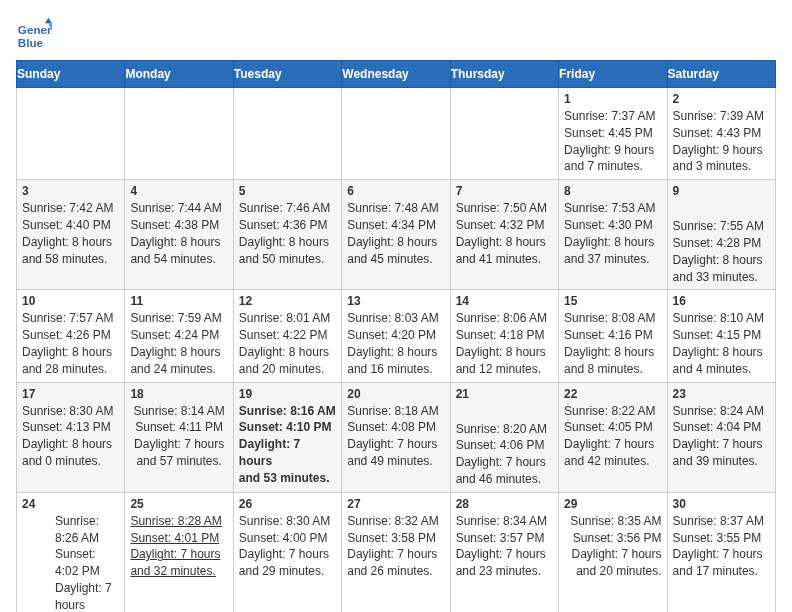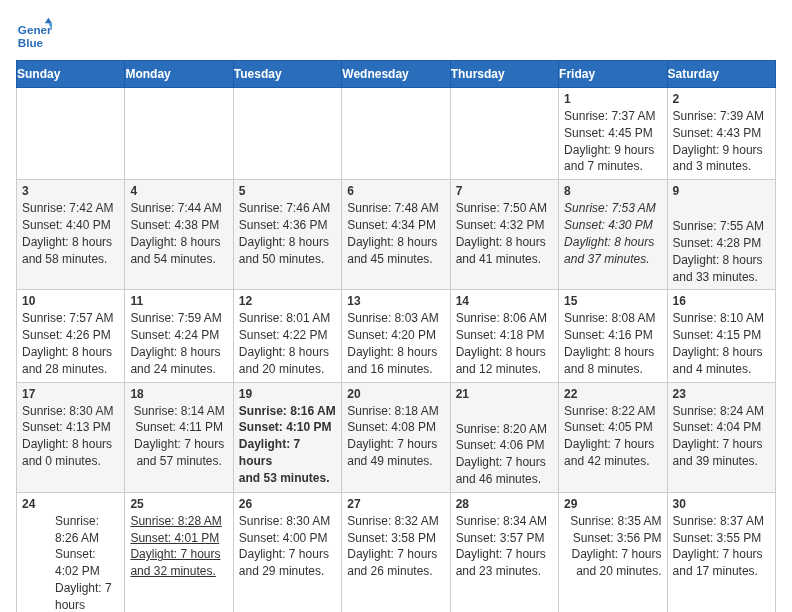--- a/index.html
+++ b/index.html
@@ -157,21 +157,21 @@
         </td>
         <td>
           <span class="day-number">7</span>
           <div class="day-info" style="white-space: pre-line;">Sunrise: 7:50 AM
 Sunset: 4:32 PM
 Daylight: 8 hours
 and 41 minutes.</div>
         </td>
         <td>
           <span class="day-number">8</span>
-          <div class="day-info" style="white-space: pre-line; font-style: italic;">Sunrise: 7:53 AM
+          <div class="day-info" style="white-space: pre-line;">Sunrise: 7:53 AM
 Sunset: 4:30 PM
 Daylight: 8 hours
 and 37 minutes.</div>
         </td>
         <td>
           <span class="day-number">9</span>
           <div class="day-info" style="white-space: pre-line; margin-top: 20px;">Sunrise: 7:55 AM
 Sunset: 4:28 PM
 Daylight: 8 hours
 and 33 minutes.</div>

